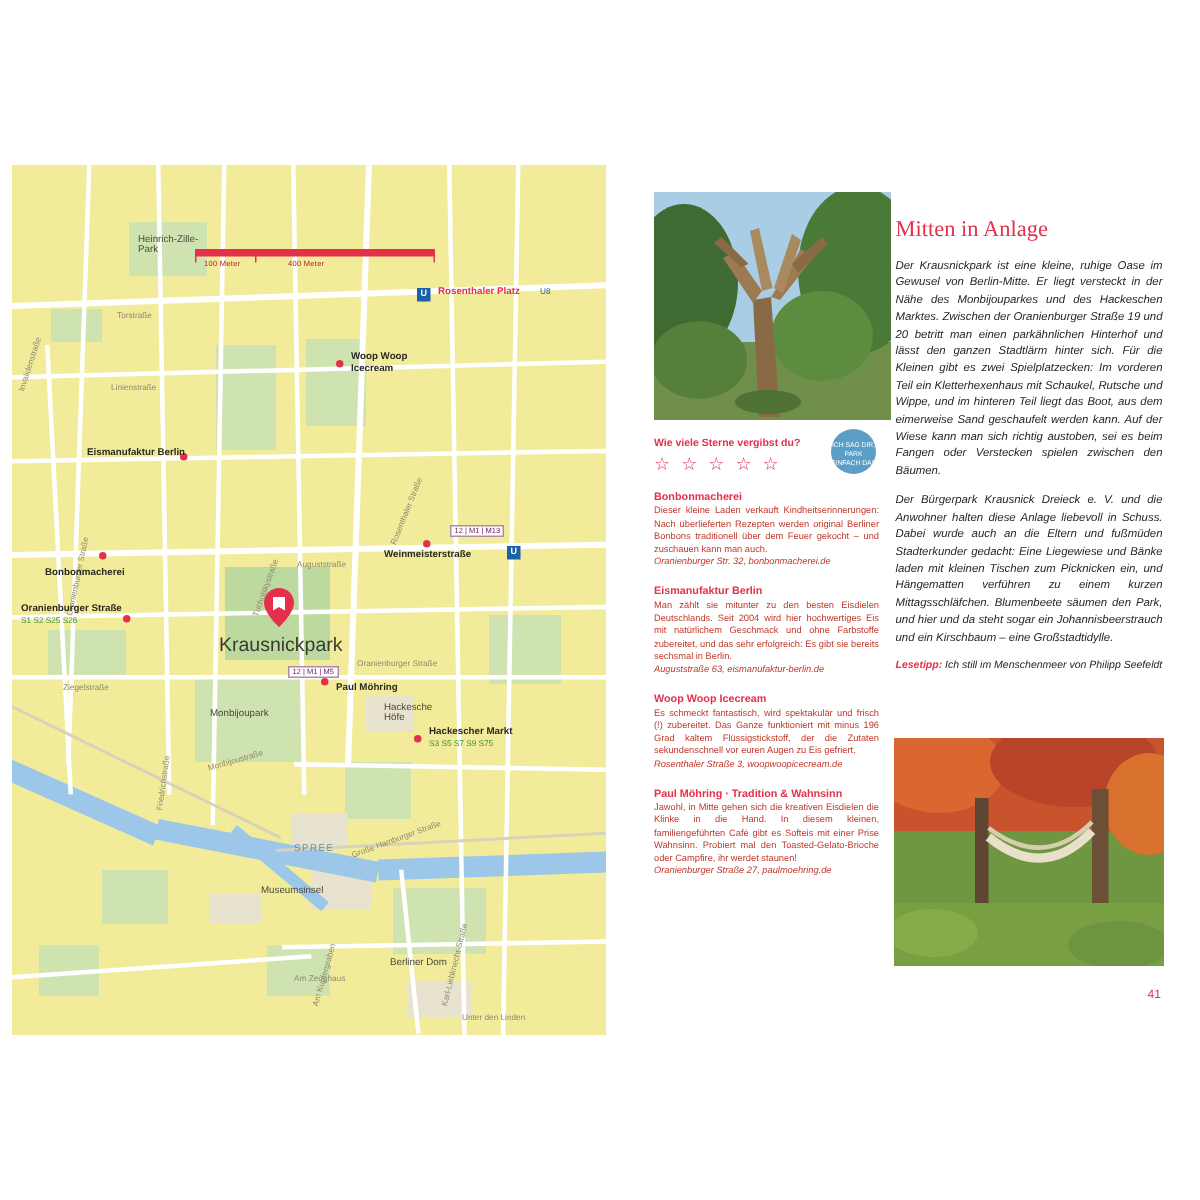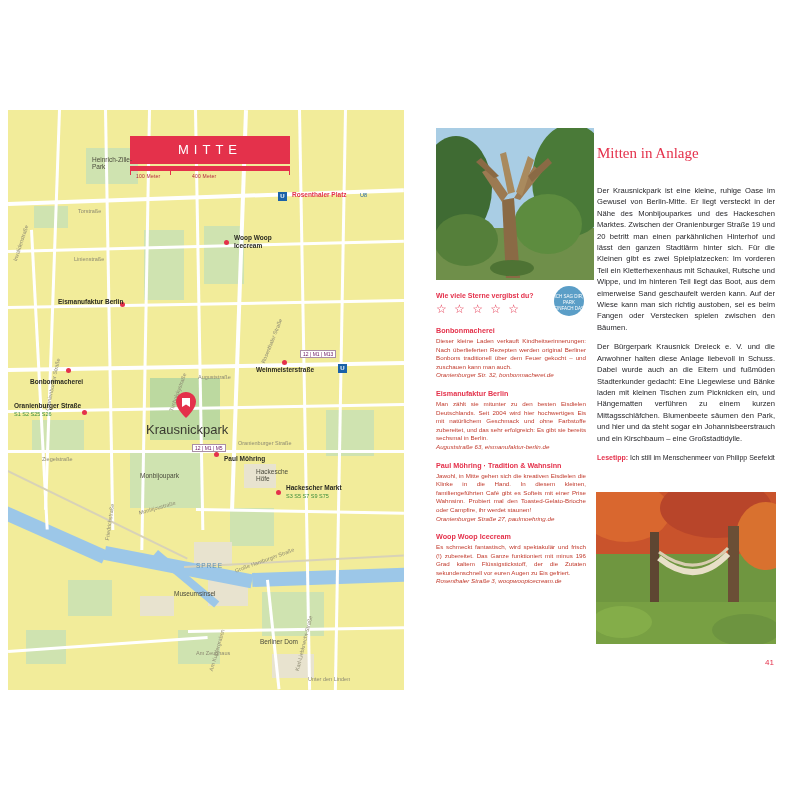--- a/index.html
+++ b/index.html
@@ -182,26 +182,27 @@
     position: absolute;
     left: 177px;
     top: 35px;
     font-size: 15px;
     color: #e4314b;
     font-family: "Liberation Serif", serif;
   }
   .body-col {
     position: absolute;
     left: 177px;
-    top: 75px;
+    top: 61px;
     width: 178px;
     font-size: 7.6px;
     line-height: 11.4px;
     color: #26262a;
     text-align: justify;
+    font-style: italic;
   }
   .body-col p { margin: 0 0 8px 0; }
   .tipline {
     font-size: 7px;
     color: #26262a;
   }
   .tipline b { color: #e4314b; }
 
   .side-col {
     position: absolute;
@@ -310,21 +311,20 @@
     <div class="road" style="left:186px;top:0px;width:3px;height:420px;transform:rotate(-1deg);"></div>
     <div class="road" style="left:236px;top:0px;width:4px;height:400px;transform:rotate(2deg);"></div>
     <div class="road" style="left:290px;top:0px;width:3px;height:580px;transform:rotate(-1deg);"></div>
     <div class="road" style="left:336px;top:0px;width:3px;height:580px;transform:rotate(1deg);"></div>
     <div class="road" style="left:22px;top:120px;width:3px;height:300px;transform:rotate(-3deg);"></div>
     <div class="road" style="left:258px;top:470px;width:3px;height:110px;transform:rotate(-6deg);"></div>
 
     <div class="rail" style="left:0px;top:360px;width:200px;height:2px;transform:rotate(26deg);"></div>
     <div class="rail" style="left:176px;top:456px;width:220px;height:2px;transform:rotate(-3deg);"></div>
 
-    <div class="map-banner">MITTE</div>
 
     <div class="scalebar">
       <div class="bar"></div>
       <div class="tick" style="left:0;"></div>
       <div class="tick" style="left:40px;"></div>
       <div class="tick" style="left:159px;"></div>
       <div class="lbl" style="left:6px;">100 Meter</div>
       <div class="lbl" style="left:62px;">400 Meter</div>
     </div>
 
@@ -456,27 +456,27 @@
         <div class="poi-addr">Oranienburger Str. 32, bonbonmacherei.de</div>
       </div>
 
       <div class="poi-block">
         <div class="poi-head">Eismanufaktur Berlin</div>
         <div class="poi-text">Man zählt sie mitunter zu den besten Eisdielen Deutschlands. Seit 2004 wird hier hochwertiges Eis mit natürlichem Geschmack und ohne Farbstoffe zubereitet, und das sehr erfolgreich: Es gibt sie bereits sechsmal in Berlin.</div>
         <div class="poi-addr">Auguststraße 63, eismanufaktur-berlin.de</div>
       </div>
 
       <div class="poi-block">
+        <div class="poi-head">Woop Woop Icecream</div>
+        <div class="poi-text">Es schmeckt fantastisch, wird spektakulär und frisch (!) zubereitet. Das Ganze funktioniert mit minus 196 Grad kaltem Flüssigstickstoff, der die Zutaten sekundenschnell vor euren Augen zu Eis gefriert.</div>
+        <div class="poi-addr">Rosenthaler Straße 3, woopwoopicecream.de</div>
+      </div>
+
+      <div class="poi-block">
         <div class="poi-head">Paul Möhring · Tradition &amp; Wahnsinn</div>
         <div class="poi-text">Jawohl, in Mitte gehen sich die kreativen Eisdielen die Klinke in die Hand. In diesem kleinen, familiengeführten Café gibt es Softeis mit einer Prise Wahnsinn. Probiert mal den Toasted-Gelato-Brioche oder Campfire, ihr werdet staunen!</div>
         <div class="poi-addr">Oranienburger Straße 27, paulmoehring.de</div>
       </div>
-
-      <div class="poi-block">
-        <div class="poi-head">Woop Woop Icecream</div>
-        <div class="poi-text">Es schmeckt fantastisch, wird spektakulär und frisch (!) zubereitet. Das Ganze funktioniert mit minus 196 Grad kaltem Flüssigstickstoff, der die Zutaten sekundenschnell vor euren Augen zu Eis gefriert.</div>
-        <div class="poi-addr">Rosenthaler Straße 3, woopwoopicecream.de</div>
-      </div>
     </div>
 
     <div class="page-num">41</div>
   </div>
 </div>
 
 </body></html>

